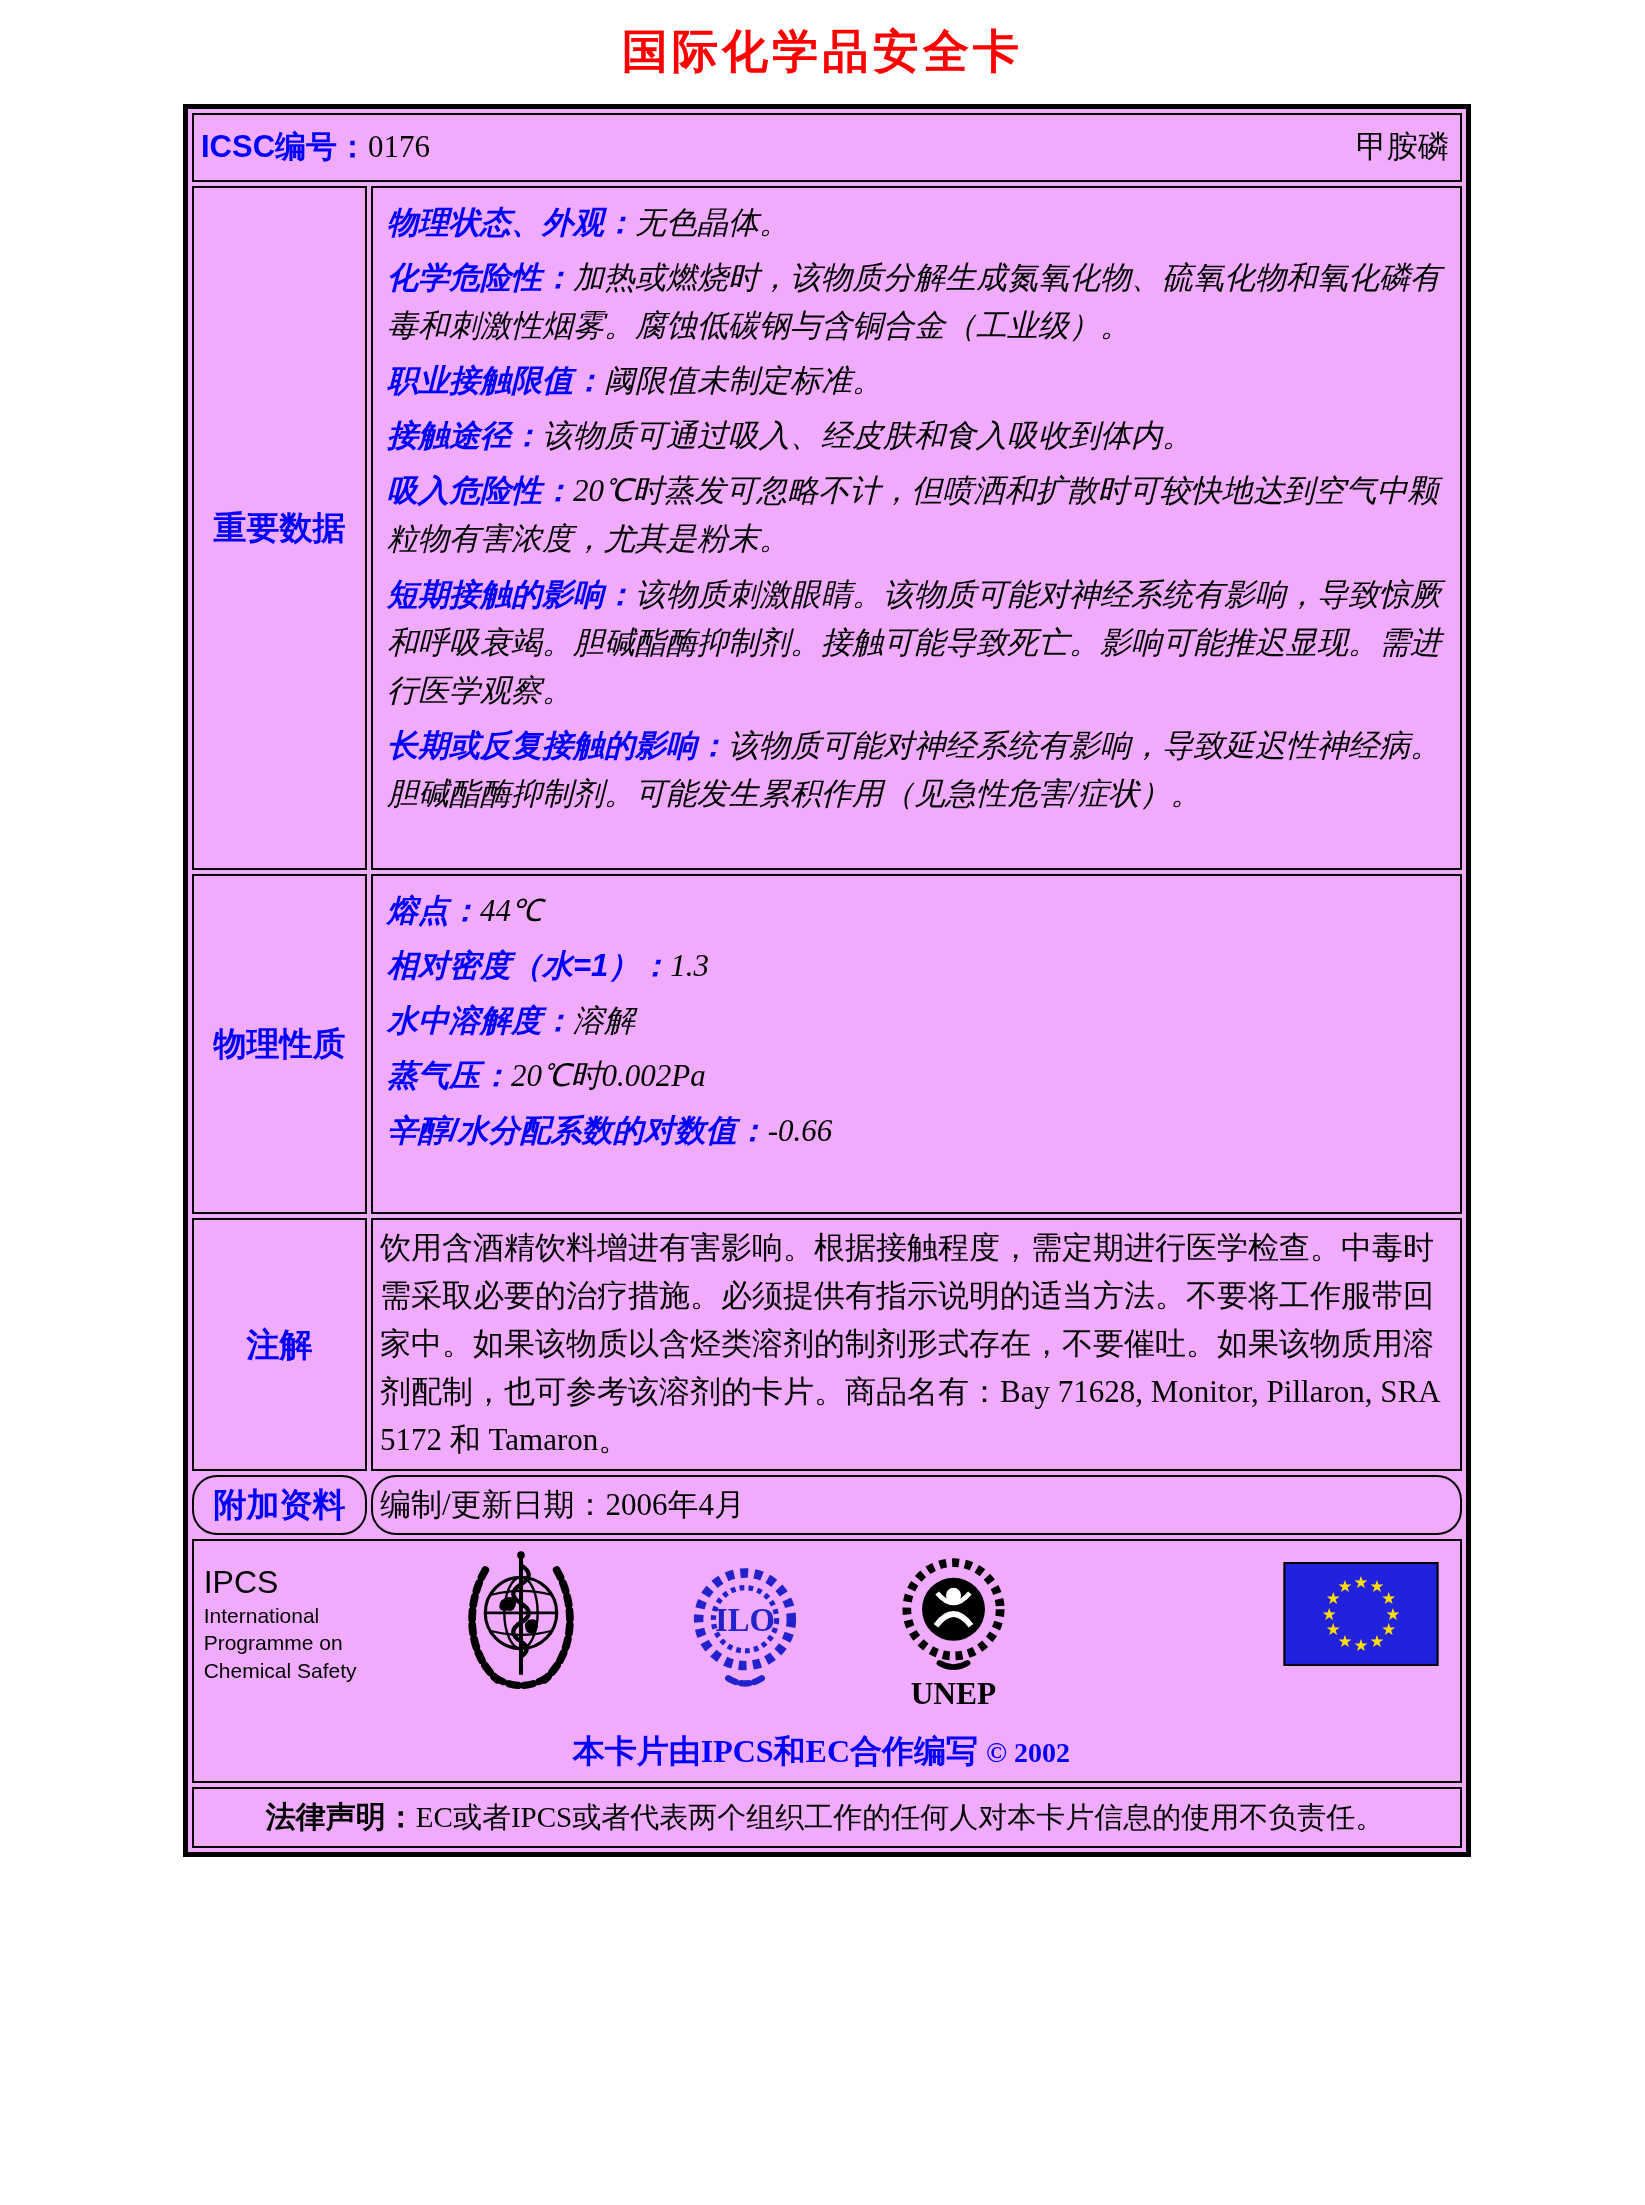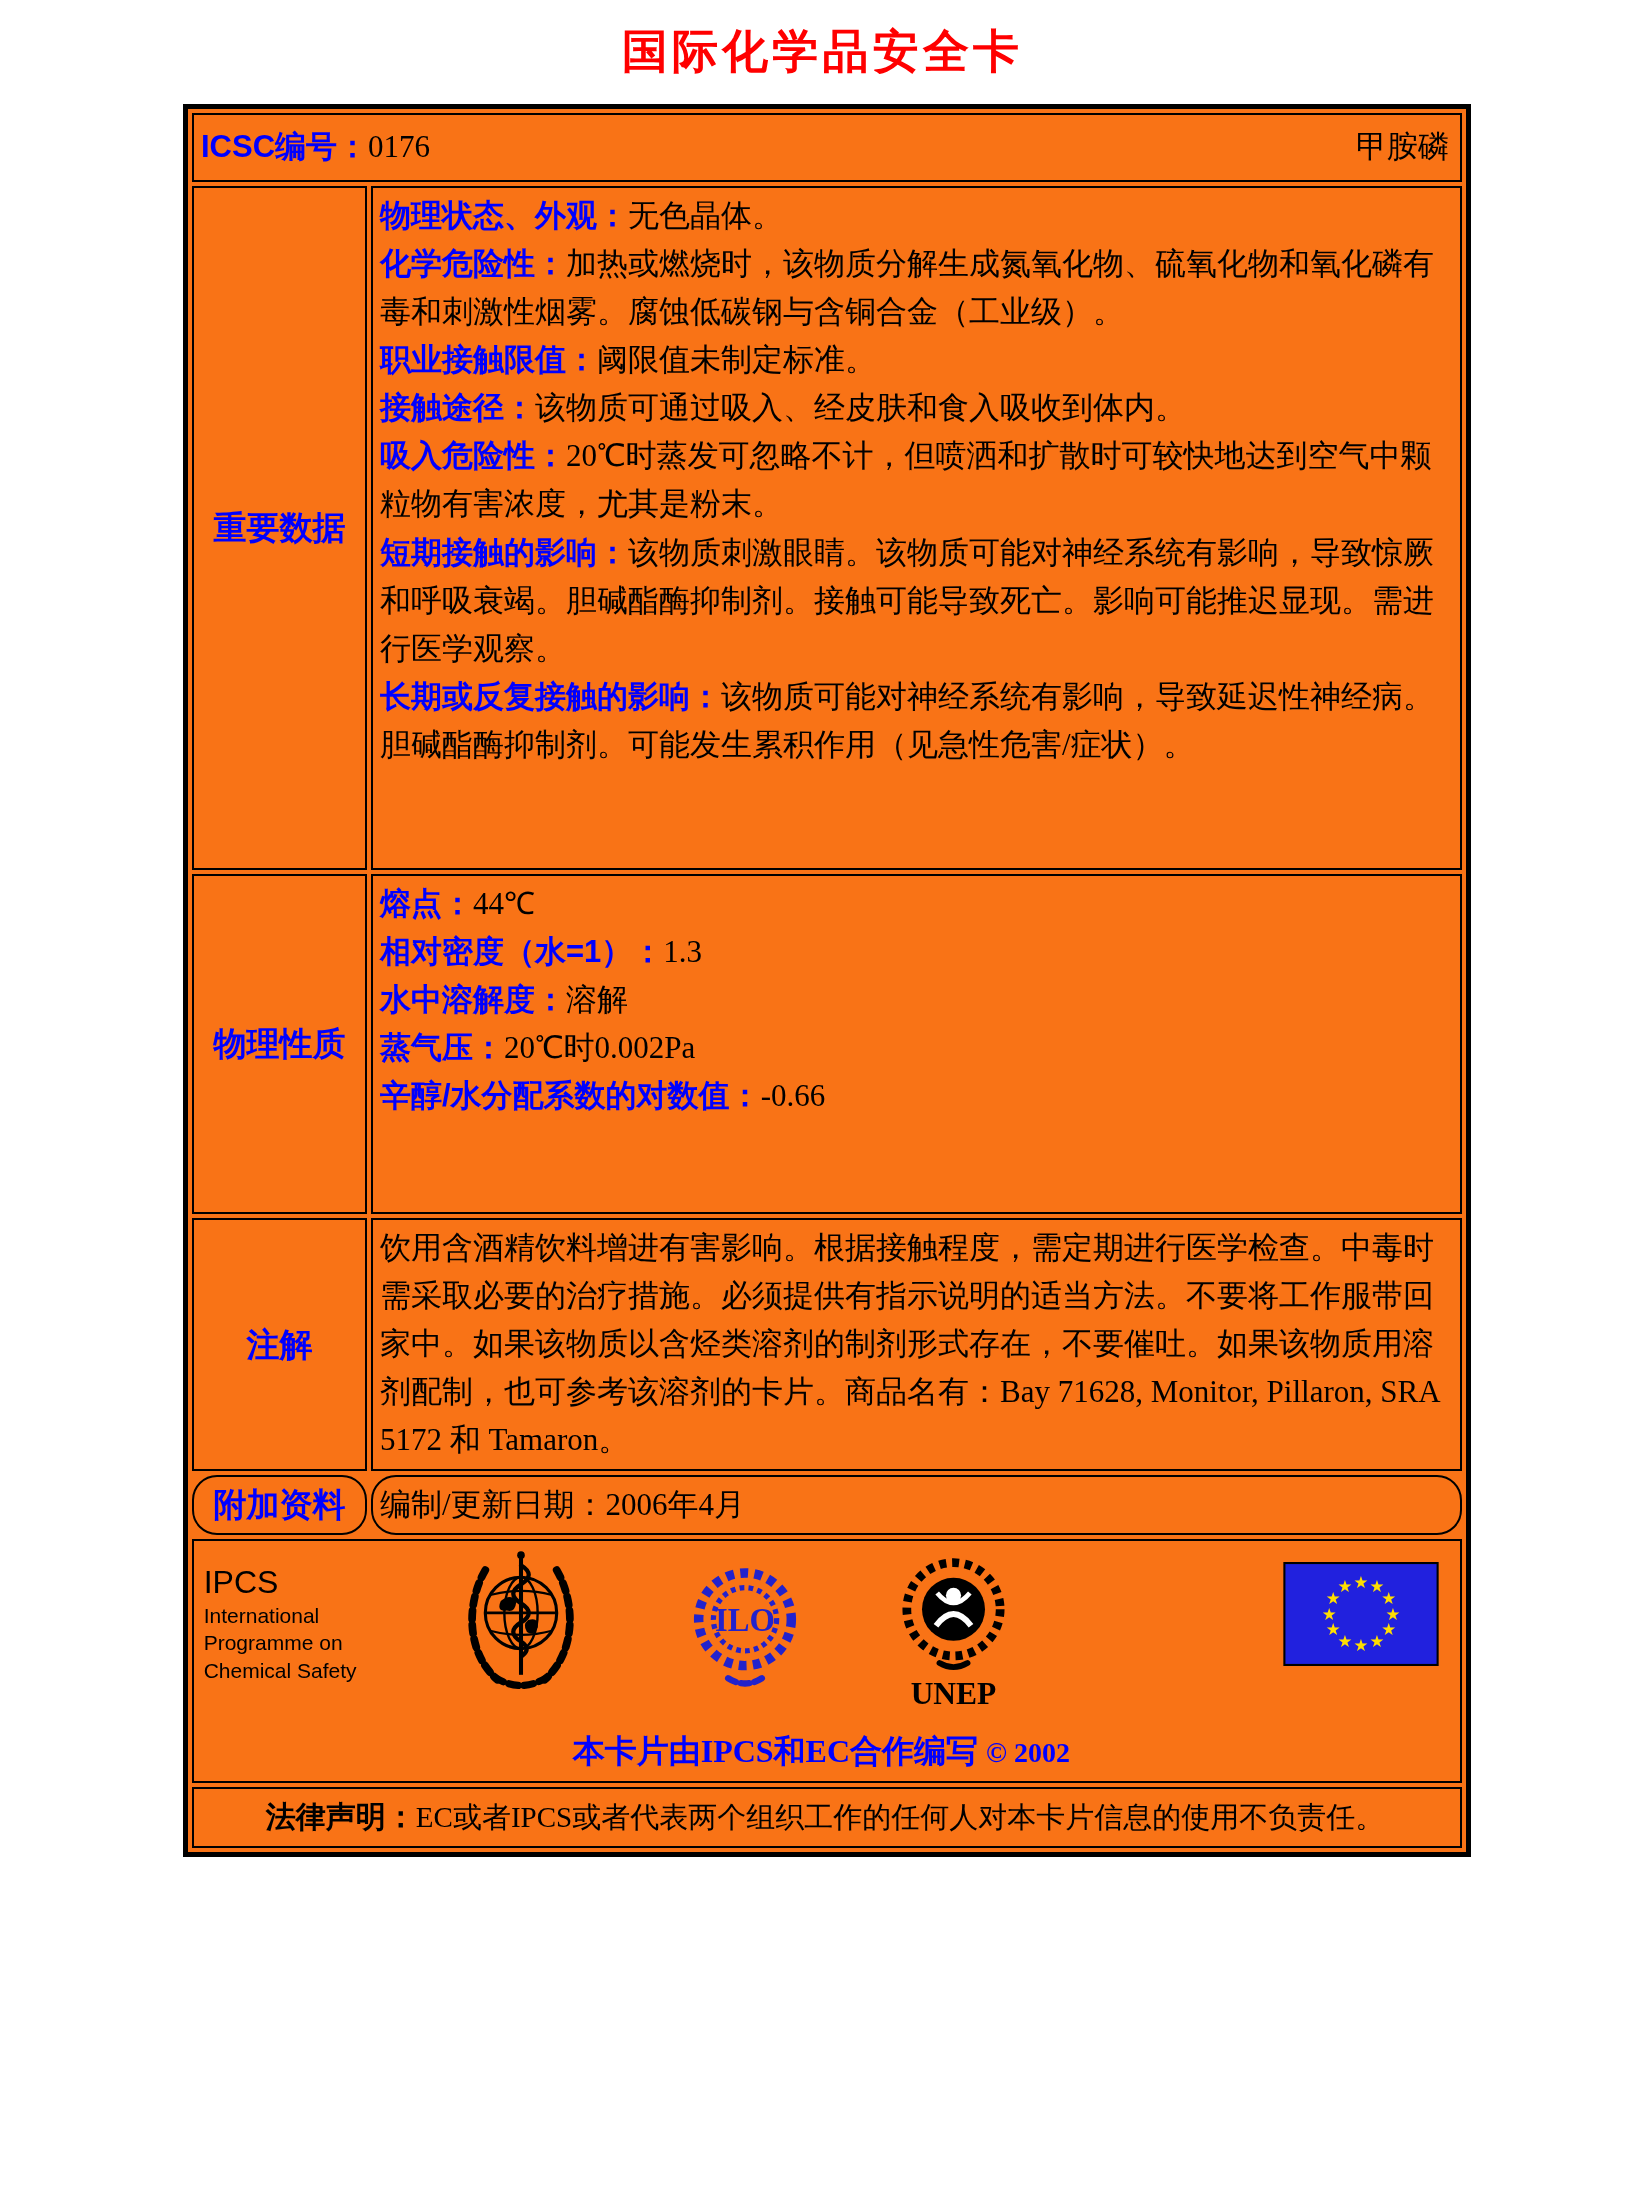--- a/index.html
+++ b/index.html
@@ -16,21 +16,21 @@
     font-family: "Liberation Serif", serif;
     border-radius: 18px;
   }
   table.card {
     margin-left: 183px;
     width: 1288px;
     border: 5.6px solid #000;
     border-collapse: separate;
     border-spacing: 4.2px;
     table-layout: fixed;
-    background: #f97316;
+    background: #f0abfc;
   }
   td {
     border: 2.1px solid #000;
     box-sizing: border-box;
     vertical-align: top;
     font-size: 31px;
     line-height: 1.55;
     padding: 4.2px 11px 4.2px 7px;
     overflow: hidden;
   }
@@ -57,21 +57,21 @@
   tr.r-notes td { height: 204px; }
   tr.r-additional td { height: 49px; border-radius: 25px; }
   tr.r-logos td { height: 198px; padding: 9.7px 21px 4.2px 9.7px; }
   tr.r-legal td { height: 61px; }
   .header-inner {
     display: flex; justify-content: space-between; align-items: center;
     height: 100%;
   }
   .header-left { white-space: nowrap; }
   .header-right { white-space: nowrap; }
-  .item { margin: 0; }
+  .item { margin: 7px; font-style: italic; }
   .logos-flex {
     display: flex; align-items: flex-start;
   }
   .ipcs-block {
     width: 240px;
     font-family: "Liberation Sans", sans-serif;
     padding-top: 12.5px;
   }
   .ipcs-acro { font-size: 32px; font-weight: normal; line-height: 1.2; }
   .ipcs-line { font-size: 21px; line-height: 1.32; }

